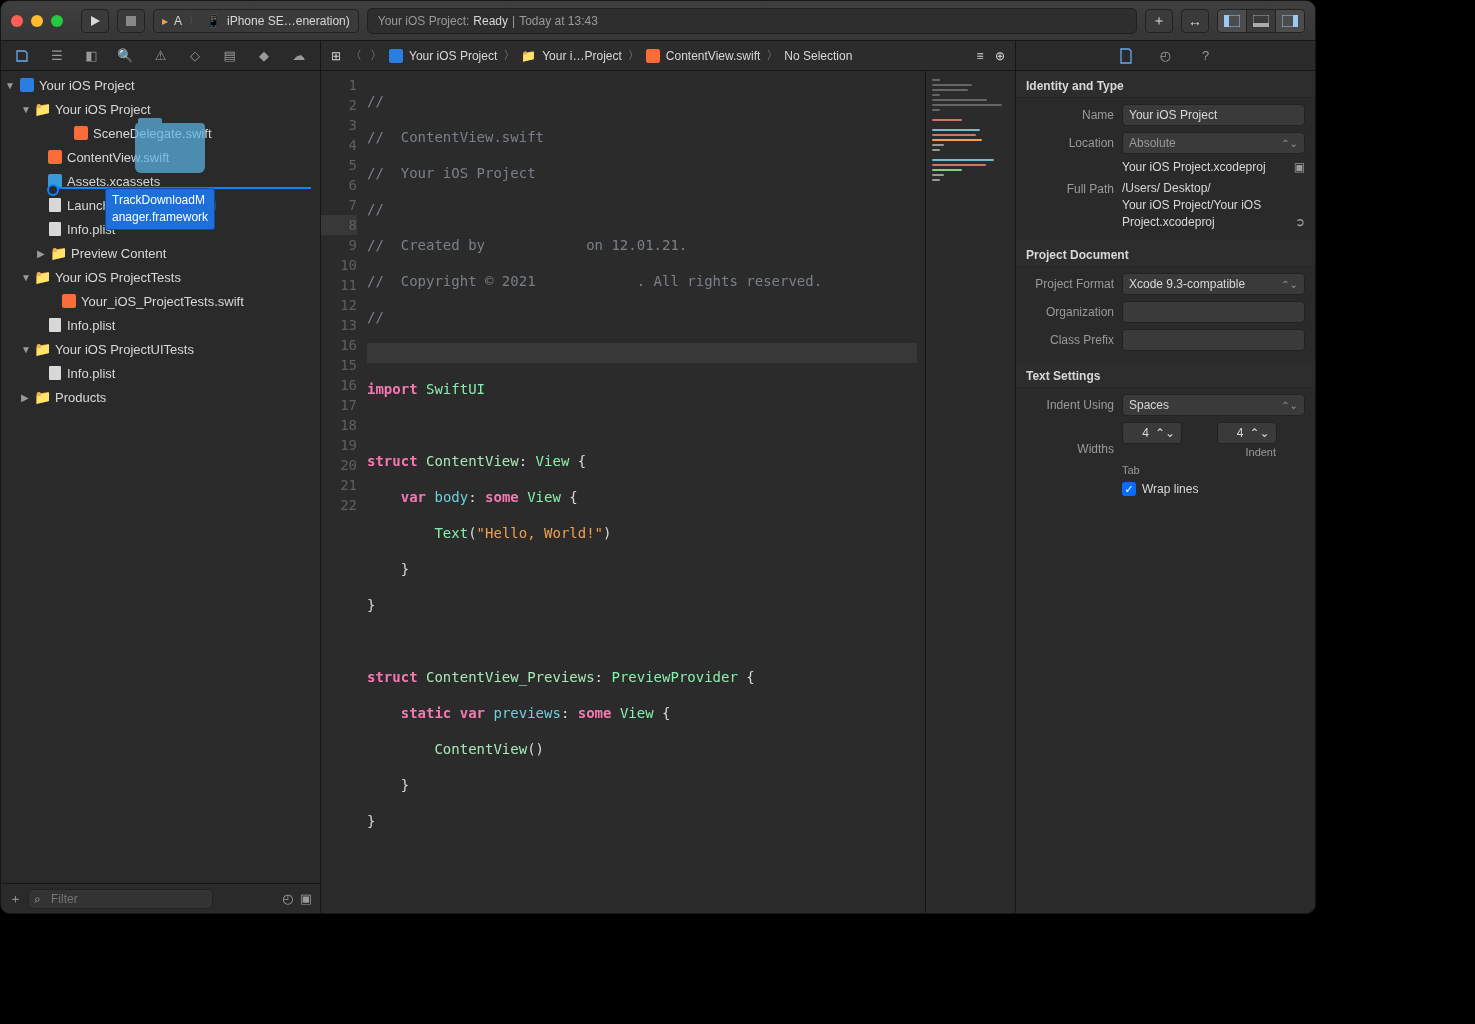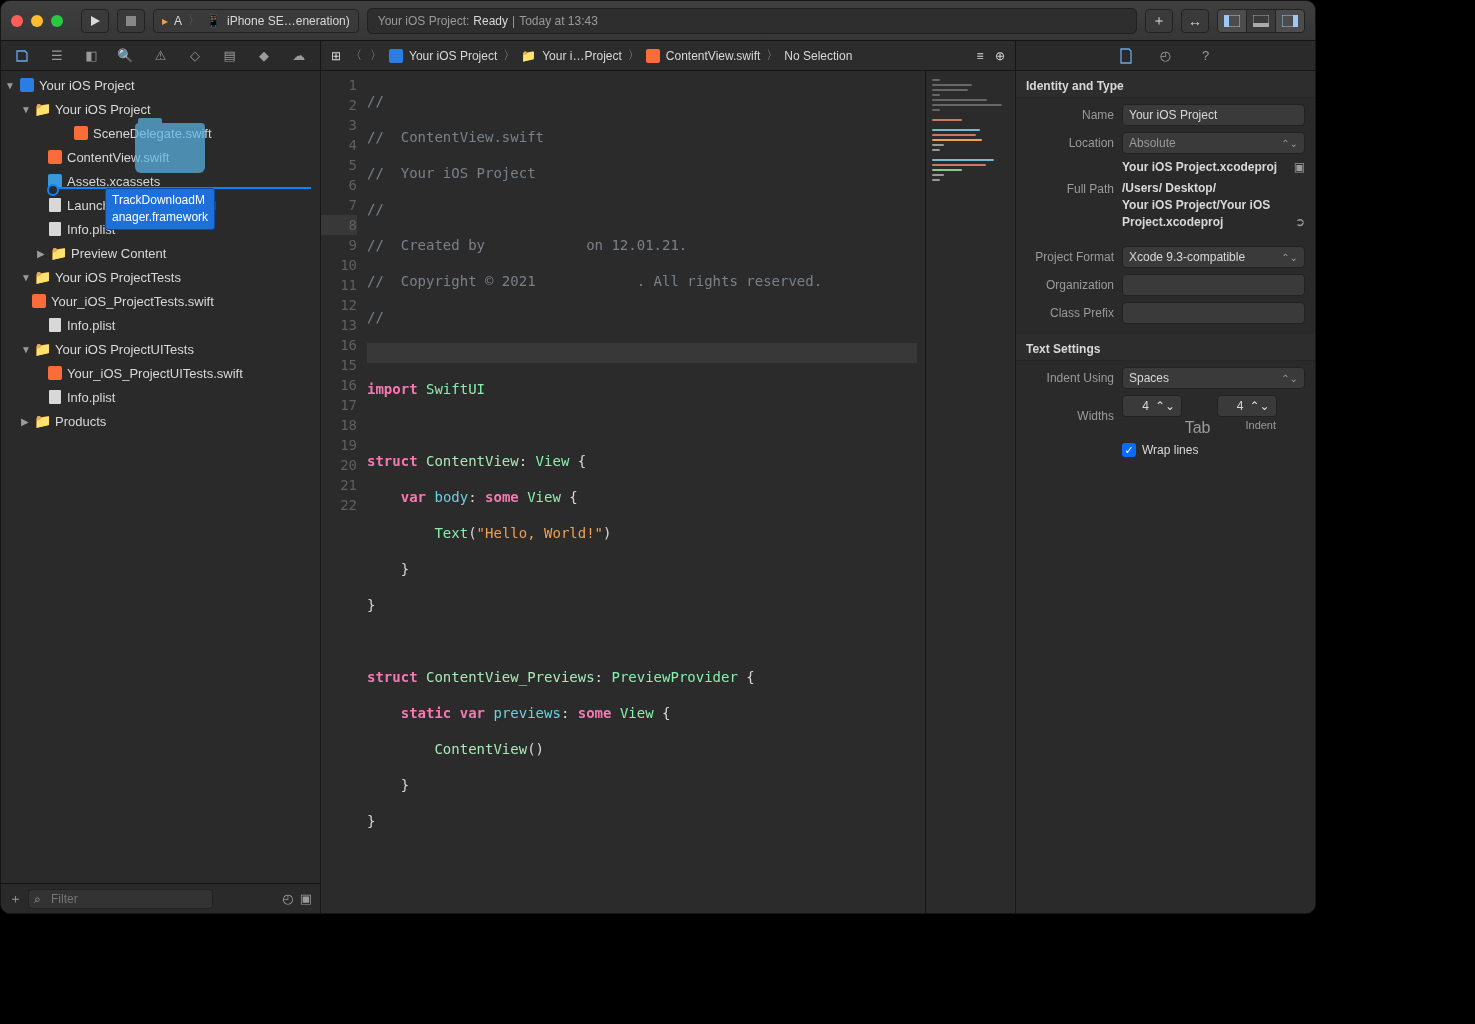--- a/index.html
+++ b/index.html
@@ -357,21 +357,21 @@
     background: var(--bg-3);
     border: 1px solid #222;
     border-radius: 4px;
     height: 22px;
     padding: 0 6px;
     color: var(--text);
     font-size: 12px;
     display: flex; align-items: center;
     justify-content: space-between;
   }
-  .sec-body .static { color: var(--text); font-weight: bold; }
+  .sec-body .static { color: var(--text); }
   .sel .chev { color: var(--text-dim); font-size: 10px; }
   .tworow { grid-column: 2; display: flex; gap: 6px; }
   .tworow .field { width: 60px; }
   .chk { display: flex; align-items: center; gap: 6px; }
   .cb { width: 14px; height: 14px; background: #0a6cff; border-radius: 3px; display: inline-flex; align-items: center; justify-content: center; color: #fff; font-size: 11px; }
 </style>
 </head>
 <body>
 
 <div class="win">
@@ -494,42 +494,36 @@
         <div class="row" style="padding-left:36px">
           <span class="disc">▶</span>
             <span class="ico folder-y">📁</span>
           <span>Preview Content</span>
         </div>
         <div class="row" style="padding-left:20px">
           <span class="disc">▼</span>
             <span class="ico folder-y">📁</span>
           <span>Your iOS ProjectTests</span>
         </div>
-        <div class="row" style="padding-left:30px">
+        <div class="row" style="padding-left:60px">
           <span class="ico">
               <span class="swift-ico"></span>
             </span>
           <span>Your_iOS_ProjectTests.swift</span>
         </div>
         <div class="row" style="padding-left:46px">
           <span class="ico">
               <span class="file-ico"></span>
             </span>
           <span>Info.plist</span>
         </div>
         <div class="row" style="padding-left:20px">
           <span class="disc">▼</span>
             <span class="ico folder-y">📁</span>
           <span>Your iOS ProjectUITests</span>
-        </div>
-        <div class="row" style="padding-left:46px">
-          <span class="ico">
-              <span class="swift-ico"></span>
-            </span>
-          <span>Your_iOS_ProjectUITests.swift</span>
         </div>
         <div class="row" style="padding-left:46px">
           <span class="ico">
               <span class="file-ico"></span>
             </span>
           <span>Info.plist</span>
         </div>
         <div class="row" style="padding-left:20px">
           <span class="disc">▶</span>
             <span class="ico folder-y">📁</span>
@@ -690,20 +684,21 @@
         <div style="line-height:1.4">
           <div class="static">/Users/               Desktop/</div>
           <div class="static">Your iOS Project/Your iOS</div>
           <div style="display:flex;align-items:center;gap:12px">
             <span class="static" style="flex:1">Project.xcodeproj</span>
             <span style="color:var(--text-dim)">➲</span>
           </div>
         </div>
       </div>
 
+      <div class="sec-h">Project Document</div>
       <div class="sec-body">
         <label>Project Format</label>
         <div class="sel">
           <span>Xcode 9.3-compatible</span>
             <span class="chev">⌃⌄</span>
         </div>
         <label>Organization</label>
         <div class="field"></div>
         <label>Class Prefix</label>
         <div class="field"></div>
@@ -716,21 +711,21 @@
           <span>Spaces</span>
             <span class="chev">⌃⌄</span>
         </div>
         <label>Widths</label>
         <div class="tworow">
           <div style="flex:1">
             <div class="field" style="justify-content:flex-end;gap:6px">
               <span>4</span>
                 <span class="chev">⌃⌄</span>
             </div>
-            <div style="text-align:right;color:var(--text-dim);font-size:16px;margin-top:2px">Tab</div>
+            <div style="text-align:left;color:var(--text-dim);font-size:11px;margin-top:20px">Tab</div>
           </div>
           <div style="flex:1">
             <div class="field" style="justify-content:flex-end;gap:6px">
               <span>4</span>
                 <span class="chev">⌃⌄</span>
             </div>
             <div style="text-align:center;color:var(--text-dim);font-size:11px;margin-top:2px">Indent</div>
           </div>
         </div>
         <label></label>

